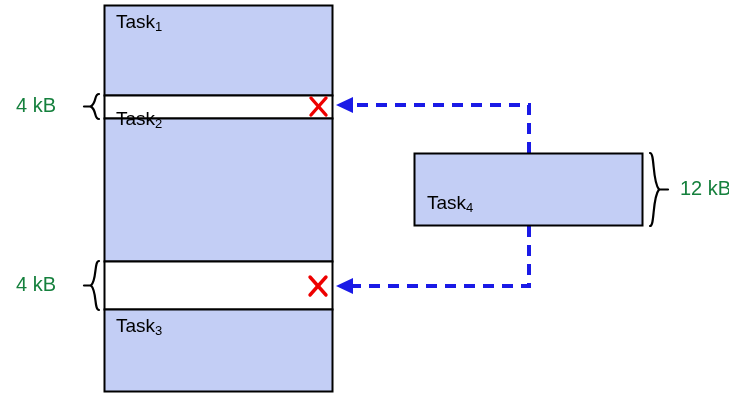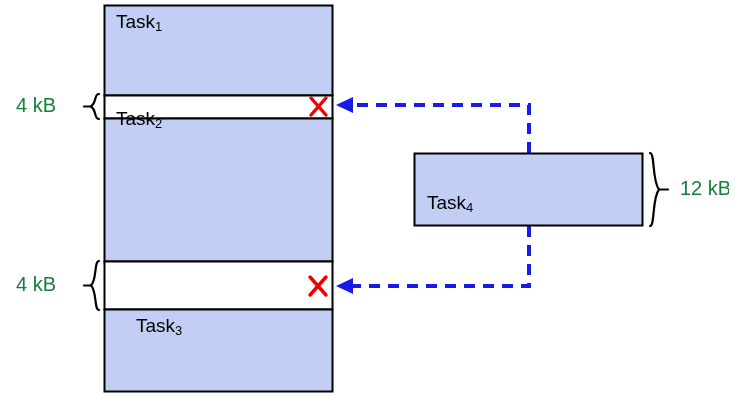--- a/index.html
+++ b/index.html
@@ -88,21 +88,21 @@
   </svg>
 
   <div class="task-label" style="left:116px; top:11px;">
     <span>Task</span><sub>1</sub>
   </div>
 
   <div class="task-label" style="left:116px; top:108px;">
     <span>Task</span><sub>2</sub>
   </div>
 
-  <div class="task-label" style="left:116px; top:315px;margin-left:20px;">
+  <div class="task-label" style="left:116px; top:315px;">
     <span>Task</span><sub>3</sub>
   </div>
 
   <div class="task-label" style="left:427px; top:160px;margin-top:32px;">
     <span>Task</span><sub>4</sub>
   </div>
 
   <div class="size-label" style="left:16px; top:94px;">4 kB</div>
 
   <div class="size-label" style="left:16px; top:273px;">4 kB</div>

